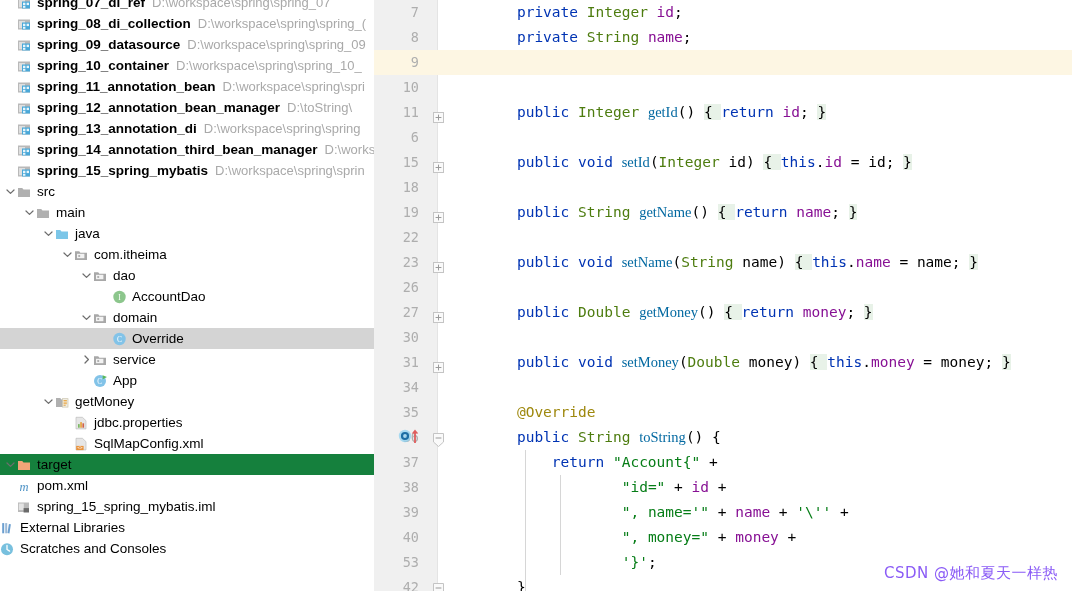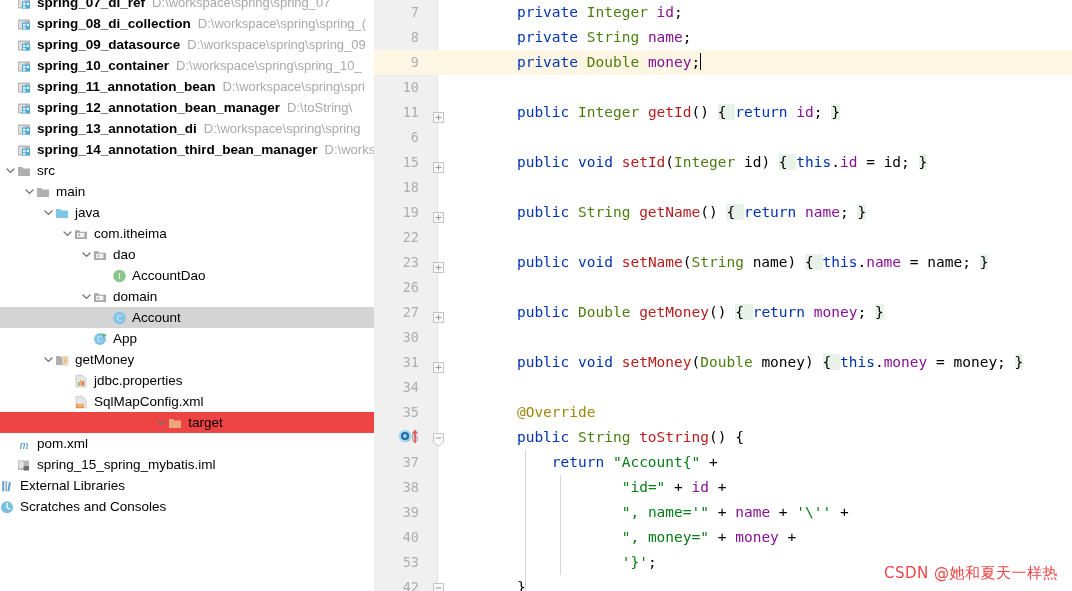--- a/index.html
+++ b/index.html
@@ -24,21 +24,21 @@
   .row{
     position:relative;
     height:21px;
     line-height:21px;
     white-space:nowrap;
     display:flex;align-items:center;
     font-size:13.5px;
     overflow:hidden;
   }
   .row.sel{background:#d4d4d4;}
-  .row.excluded{background:#ef4444;justify-content:center;}
+  .row.excluded{background:#15803d;}
   .arrow{
     width:13px;flex:0 0 13px;display:inline-block;text-align:center;
     color:#555;font-size:9px;line-height:21px;
   }
   .arrow svg{display:block;margin:0 auto;}
   .ico{
     width:17px;flex:0 0 17px;height:21px;position:relative;display:inline-block;
     margin-right:3px;
   }
   .lbl{color:#000;}
@@ -80,37 +80,37 @@
   }
   .fold{
     position:absolute;left:59px;top:6px;width:13px;height:13px;
   }
   .ctext{
     position:absolute;left:108px;top:0;white-space:pre;
   }
   
   .kw{color:#0033b3;}
   .ty{color:#4d7c0f;}
-  .mth{color:#b91c1c;}
+  .mth{color:#0369a1;font-family:Liberation Serif, serif;}
   .fld{color:#871094;}
   .str{color:#067d17;}
   .ann{color:#9e880d;}
   .pn{color:#000000;}
   .brace{background:#e8f2e8;}
   .caret{
     display:inline-block;width:1px;height:17px;background:#000;
     vertical-align:-3px;margin-left:0px;
   }
   .indent-guide{
     position:absolute;width:1px;background:#d6d6d6;
   }
   #gutter-gutter-icon{position:absolute;left:24px;top:428px;}
   #watermark{
     position:absolute;right:14px;bottom:8px;
-    color:#ef4444;font-size:15px;
+    color:#8b5cf6;font-size:15px;
     font-family:"DejaVu Sans","Liberation Sans",sans-serif;
     letter-spacing:.5px;white-space:nowrap;text-align:right;
   }
 </style>
 </head>
 <body>
 
 <div id="app">
 
   <div id="project-pane">
@@ -238,20 +238,36 @@
               <rect x="6" y="7.2" width="2.4" height="2.4" fill="#e8f6fc"></rect>
               <rect x="9.6" y="7.2" width="2.4" height="2.4" fill="#e8f6fc"></rect>
               <rect x="6" y="10.3" width="2.4" height="2" fill="#e8f6fc"></rect>
             </svg>
           </span>
           <span class="lbl b">spring_14_annotation_third_bean_manager</span>
           <span class="path">D:\works</span>
         </div>
         <div class="row">
           <span style="display: inline-block; flex: 0 0 auto; width: 4px; height: 1px;"></span>
+          <span class="arrow"></span>
+          <span class="ico">
+            <svg width="14" height="15" viewBox="0 0 14 15">
+              <rect x="1" y="3" width="12" height="10" fill="#b9b9b9"></rect>
+              <rect x="2" y="4.5" width="6" height="7.2" fill="#ffffff" opacity=".55"></rect>
+              <rect x="5" y="6" width="8" height="7" fill="#4aa8d8"></rect>
+              <rect x="6" y="7.2" width="2.4" height="2.4" fill="#e8f6fc"></rect>
+              <rect x="9.6" y="7.2" width="2.4" height="2.4" fill="#e8f6fc"></rect>
+              <rect x="6" y="10.3" width="2.4" height="2" fill="#e8f6fc"></rect>
+            </svg>
+          </span>
+          <span class="lbl b">spring_15_spring_mybatis</span>
+          <span class="path">D:\workspace\spring\sprin</span>
+        </div>
+        <div class="row">
+          <span style="display: inline-block; flex: 0 0 auto; width: 4px; height: 1px;"></span>
           <span class="arrow">
             <svg width="9" height="9" viewBox="0 0 9 9">
               <path d="M1 3 L4.5 6.4 L8 3" stroke="#6d6d6d" stroke-width="1.25" fill="none" stroke-linecap="round" stroke-linejoin="round"></path>
             </svg>
           </span>
           <span class="ico">
             <svg width="14" height="15" viewBox="0 0 14 15">
               <path d="M1 3.5h4.2l1.3 1.6H13v7.4H1z" fill="#b0b0b0"></path>
             </svg>
           </span>
@@ -346,21 +362,37 @@
         </div>
         <div class="row sel">
           <span style="display: inline-block; flex: 0 0 auto; width: 99px; height: 1px;"></span>
           <span class="arrow"></span>
           <span class="ico">
             <svg width="15" height="15" viewBox="0 0 15 15">
               <circle cx="7.5" cy="7.5" r="6.2" fill="#82c3e8"></circle>
               <text x="7.5" y="10.4" font-size="7.5" font-family="Liberation Serif, serif" fill="#ffffff" text-anchor="middle">C</text>
             </svg>
           </span>
-          <span class="lbl">Account</span>
+          <span class="lbl">Override</span>
+        </div>
+        <div class="row">
+          <span style="display: inline-block; flex: 0 0 auto; width: 80px; height: 1px;"></span>
+          <span class="arrow">
+            <svg width="9" height="9" viewBox="0 0 9 9">
+              <path d="M3 1 L6.4 4.5 L3 8" stroke="#6d6d6d" stroke-width="1.25" fill="none" stroke-linecap="round" stroke-linejoin="round"></path>
+            </svg>
+          </span>
+          <span class="ico">
+            <svg width="14" height="15" viewBox="0 0 14 15">
+              <path d="M1 3.8h4.2l1.2 1.5H13v7.1H1z" fill="#a8a8a8"></path>
+              <rect x="3" y="6.3" width="7.4" height="4.4" fill="#ffffff" opacity=".85"></rect>
+              <circle cx="5.2" cy="8.5" r="1.1" fill="#a8a8a8"></circle>
+            </svg>
+          </span>
+          <span class="lbl">service</span>
         </div>
         <div class="row">
           <span style="display: inline-block; flex: 0 0 auto; width: 80px; height: 1px;"></span>
           <span class="arrow"></span>
           <span class="ico">
             <svg width="16" height="15" viewBox="0 0 16 15">
               <circle cx="7" cy="7.5" r="6" fill="#82c3e8"></circle>
               <text x="6.6" y="10.3" font-size="7.2" font-family="Liberation Serif, serif" fill="#ffffff" text-anchor="middle">C</text>
               <path d="M9.6 1.8 L14 3.5 L9.8 5.8 Z" fill="#5ab85a"></path>
             </svg>
@@ -469,21 +501,21 @@
         </div>
       </div>
   </div>
 
   <div id="editor">
     <div id="gutter"></div>
     <div id="gutter-line"></div>
     <div id="code-area">
         <div class="cl"><span class="lnum">7</span><span class="ctext"><span class="pn">    </span><span class="kw">private </span><span class="ty">Integer </span><span class="fld">id</span><span class="pn">;</span></span></div>
         <div class="cl"><span class="lnum">8</span><span class="ctext"><span class="pn">    </span><span class="kw">private </span><span class="ty">String </span><span class="fld">name</span><span class="pn">;</span></span></div>
-        <div class="cl caretline"><span class="lnum">9</span><span class="ctext"><span class="pn">    </span><span class="kw">private </span><span class="ty">Double </span><span class="fld">money</span><span class="pn">;</span><span class="caret"></span></span></div>
+        <div class="cl caretline"><span class="lnum">9</span></div>
         <div class="cl"><span class="lnum">10</span><span class="ctext"></span></div>
         <div class="cl"><span class="lnum">11</span><span class="fold"><svg width="11" height="11" viewBox="0 0 11 11">
               <rect x=".5" y=".5" width="10" height="10" fill="#fafafa" stroke="#c4c4c4"></rect>
               <path d="M3 5.5h5M5.5 3v5" stroke="#9a9a9a" stroke-width="1" stroke-linecap="round"></path>
             </svg></span><span class="ctext"><span class="pn">    </span><span class="kw">public </span><span class="ty">Integer </span><span class="mth">getId</span><span class="pn">() </span><span class="brace">{ </span><span class="kw">return </span><span class="fld">id</span><span class="pn">; </span><span class="brace">}</span></span></div>
         <div class="cl"><span class="lnum">6</span><span class="ctext"></span></div>
         <div class="cl"><span class="lnum">15</span><span class="fold"><svg width="11" height="11" viewBox="0 0 11 11">
               <rect x=".5" y=".5" width="10" height="10" fill="#fafafa" stroke="#c4c4c4"></rect>
               <path d="M3 5.5h5M5.5 3v5" stroke="#9a9a9a" stroke-width="1" stroke-linecap="round"></path>
             </svg></span><span class="ctext"><span class="pn">    </span><span class="kw">public </span><span class="kw">void </span><span class="mth">setId</span><span class="pn">(</span><span class="ty">Integer </span><span class="pn">id</span><span class="pn">) </span><span class="brace">{ </span><span class="kw">this</span><span class="pn">.</span><span class="fld">id</span><span class="pn"> = id; </span><span class="brace">}</span></span></div>

